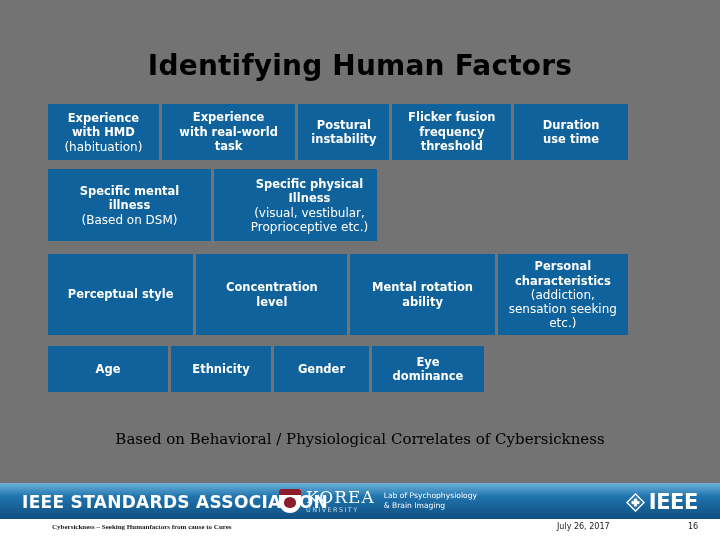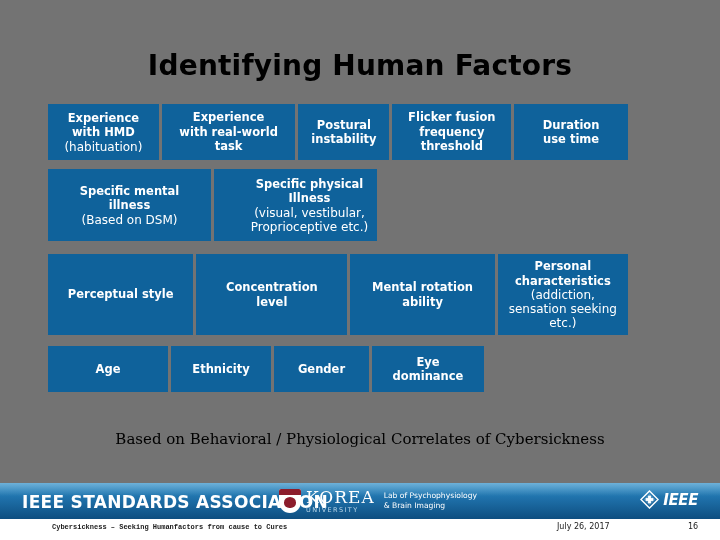--- a/index.html
+++ b/index.html
@@ -210,39 +210,38 @@
   .ieee-diamond {
     width: 19px;
     height: 19px;
     margin-right: 4px;
     flex: none;
   }
   .ieee-word {
     color: #ffffff;
     font-family: "DejaVu Sans", sans-serif;
     font-weight: bold;
-    font-style: italic;
-    font-size: 15px;
+    font-size: 21px;
     letter-spacing: -0.4px;
   }
 
   
   .status-bar {
     position: absolute;
     left: 0;
     top: 519px;
     width: 720px;
     height: 21px;
     background: #ffffff;
   }
   .status-left {
     position: absolute;
     left: 52px;
     top: 4px;
-    font-family: Liberation Mono, monospace;
+    font-family: Liberation Serif, serif;
     font-weight: bold;
     font-size: 7px;
     color: #1a1a1a;
     white-space: nowrap;
   }
   .status-date {
     position: absolute;
     left: 557px;
     top: 3px;
     font-family: "DejaVu Sans", sans-serif;

